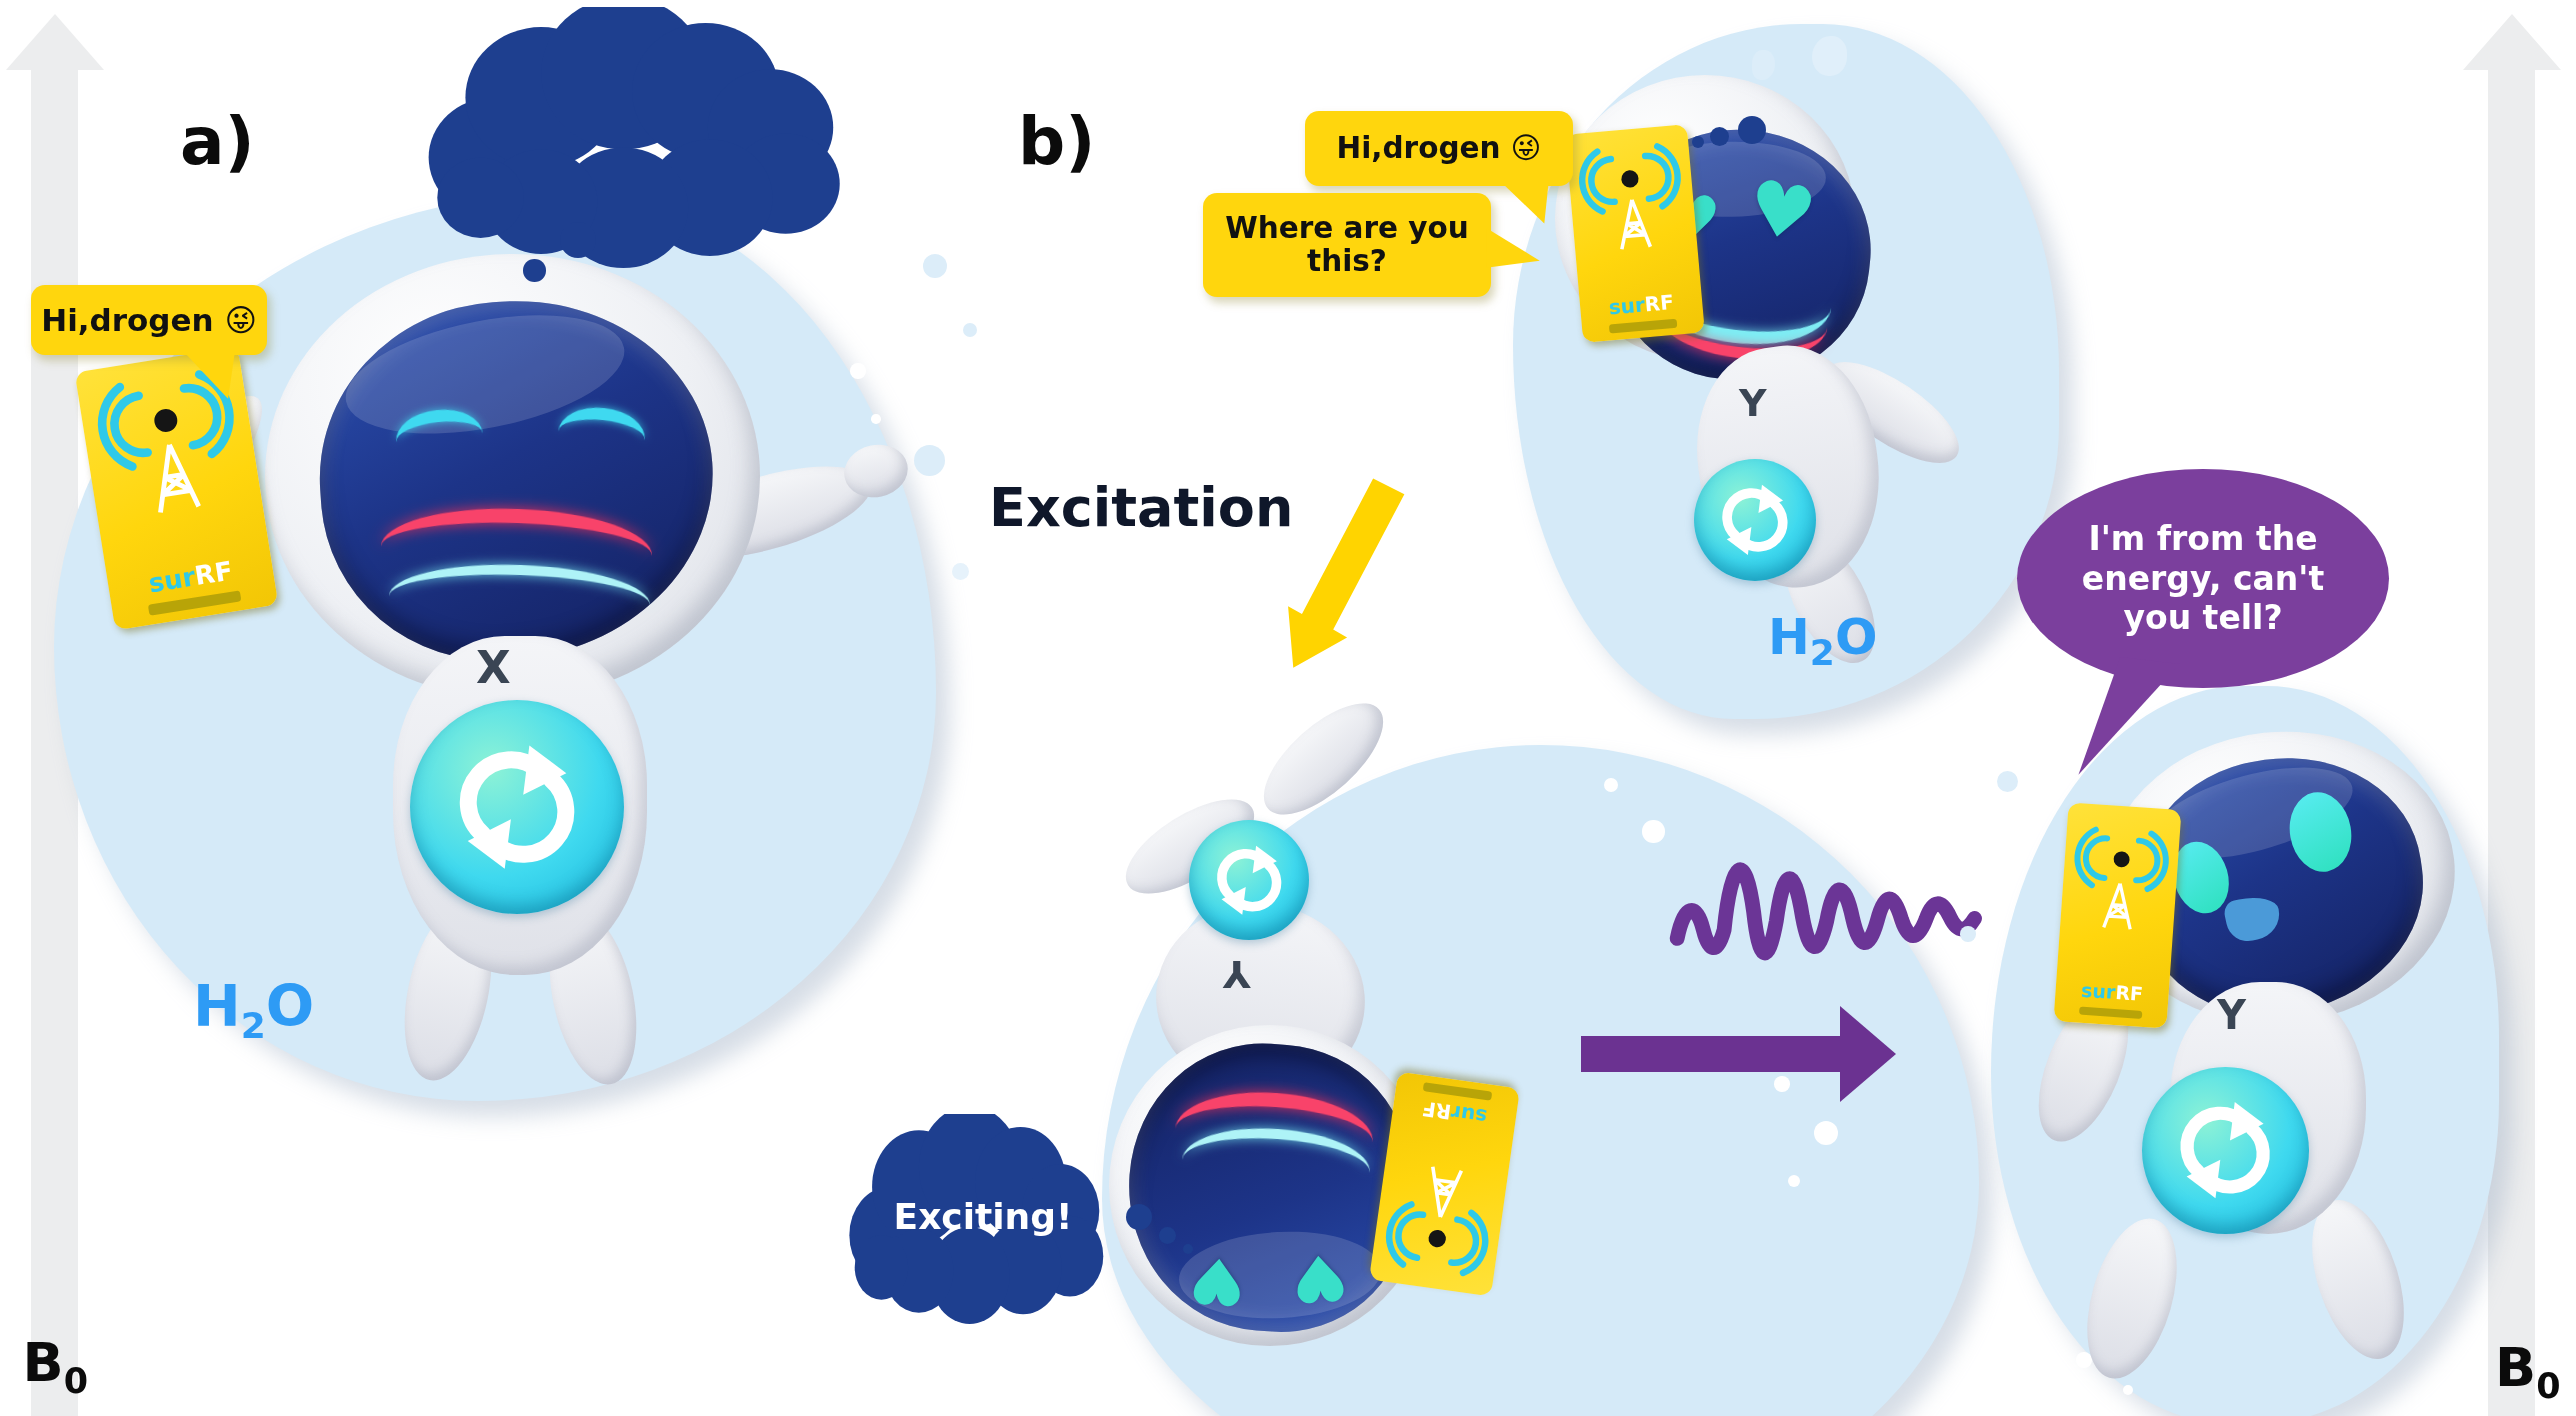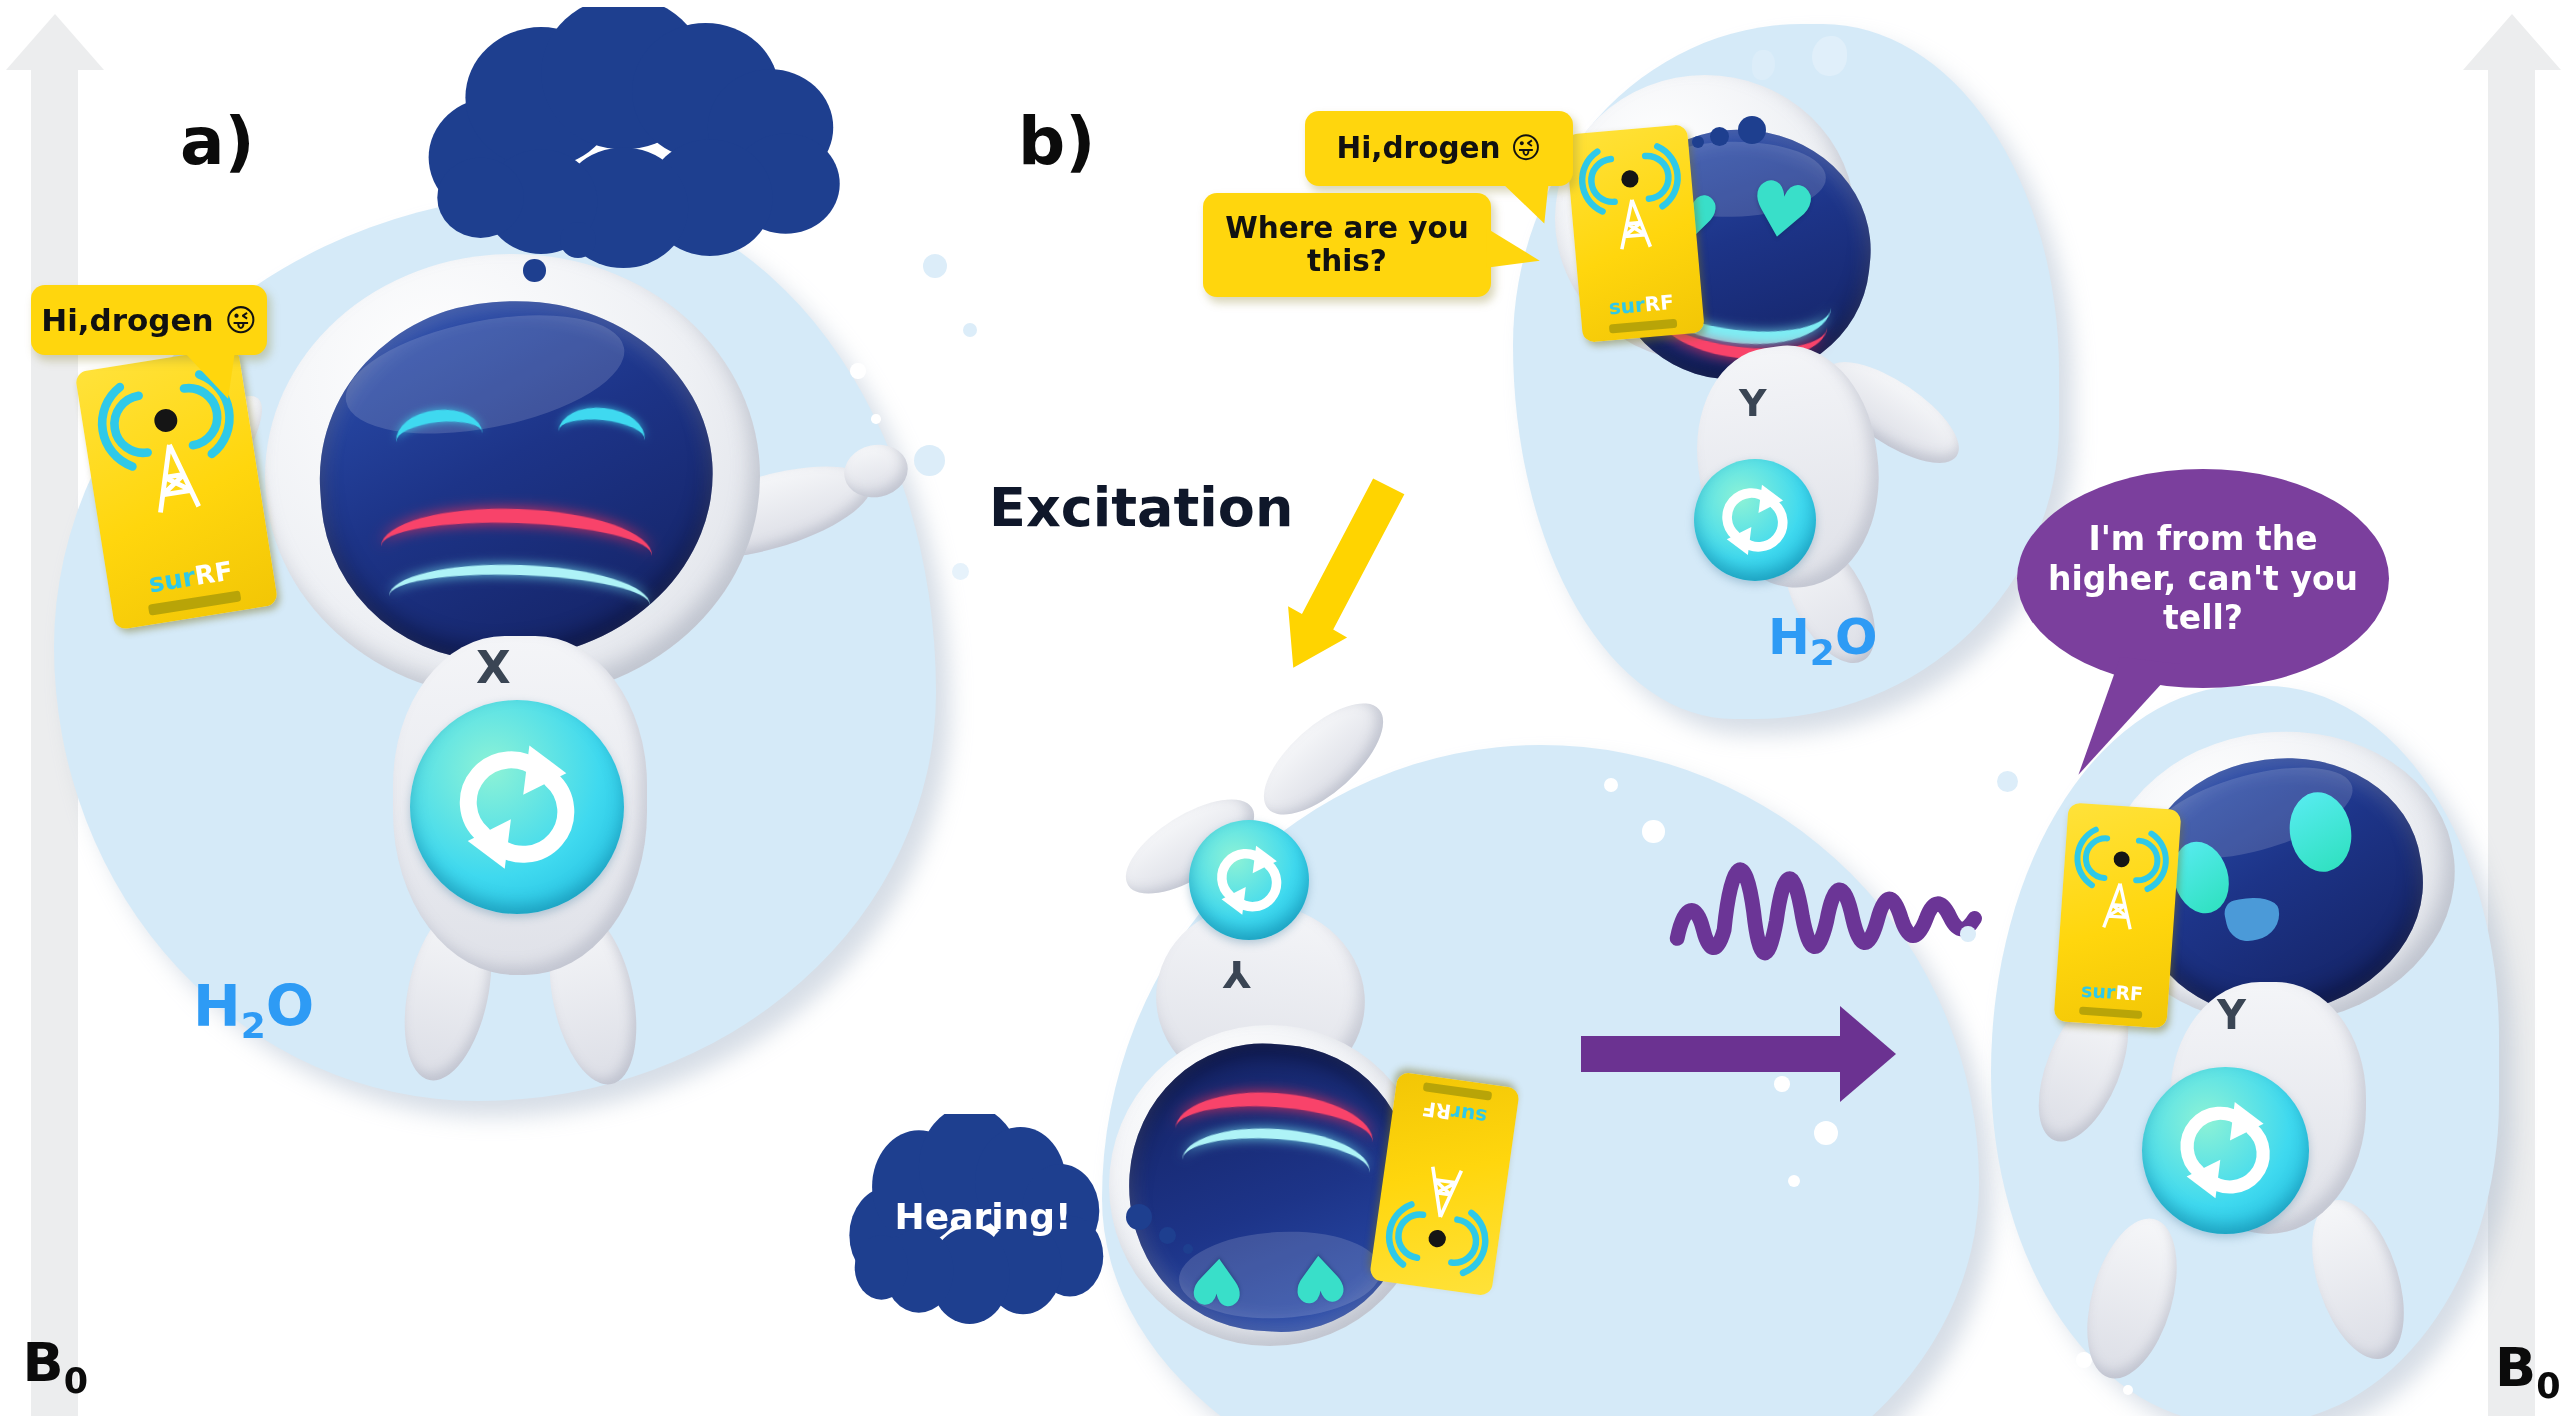--- a/index.html
+++ b/index.html
@@ -301,41 +301,41 @@
           <circle cx="100" cy="33" r="38"></circle>
           <circle cx="138" cy="42" r="34"></circle>
           <circle cx="168" cy="60" r="29"></circle>
           <circle cx="175" cy="88" r="25"></circle>
           <circle cx="140" cy="95" r="29"></circle>
           <circle cx="100" cy="100" r="30"></circle>
           <circle cx="62" cy="97" r="26"></circle>
           <circle cx="34" cy="95" r="20"></circle>
         </g>
     </svg>
-    <div class="cloud-text" style="font-size:36px;">Hearing!</div>
+    <div class="cloud-text" style="font-size:36px;">Exciting!</div>
   </div>
   <div class="abs tdot" style="left:1126px;top:1204px;width:26px;height:26px;"></div>
   <div class="abs tdot" style="left:1159px;top:1227px;width:17.4px;height:17.4px;"></div>
   <div class="abs tdot" style="left:1183px;top:1244px;width:10.4px;height:10.4px;"></div>
 
   <svg class="abs" style="left:1651px;top:808px;width:348px;height:200px;" viewBox="0 0 400 230">
     <path d="M30,150 C38,110 52,108 60,140 C66,165 76,170 84,140 C92,60 108,45 118,120 C124,175 134,185 144,130 C152,70 164,62 174,125 C182,168 192,172 202,130 C210,85 222,80 232,128 C240,162 250,165 260,130 C268,98 278,95 288,128 C296,152 306,154 316,128 C324,105 334,104 344,126 C352,143 362,144 372,127" fill="none" stroke="#6b3596" stroke-width="17" stroke-linecap="round"></path>
   </svg>
 
   <div class="abs" style="left:1581px;top:1036px;width:261px;height:36px;background:#6b3291;"></div>
   <div class="abs" style="left:1840px;top:1006px;width:0;height:0;border-top:48px solid transparent;border-bottom:48px solid transparent;border-left:56px solid #6b3291;"></div>
 
   <div class="abs blob" style="left:1991px;top:686px;width:508px;height:738px;border-radius:52% 48% 50% 50%/55% 50% 46% 50%;"></div>
   <div class="abs splat" style="left:1997px;top:771px;width:21px;height:21px;background:#dcedf9;"></div>
   <div class="abs splat" style="left:1960px;top:926px;width:15.6px;height:15.6px;background:#dcedf9;"></div>
   <div class="abs splat" style="left:2076px;top:1352px;width:15.6px;height:15.6px;background:#ffffff;"></div>
   <div class="abs splat" style="left:2123px;top:1385px;width:10.4px;height:10.4px;background:#ffffff;"></div>
 
   <div class="abs pbubble" style="left:2017px;top:469px;width:372px;height:219px;font-size:33px;">
-    <div style="width:84%;">I'm from the higher, can't you tell?</div>
+    <div style="width:84%;">I'm from the energy, can't you tell?</div>
   </div>
   <svg class="abs" style="left:2068px;top:657px;width:122px;height:122px;" viewBox="0 0 140 140">
       <polygon points="60,0 128,8 12,135" fill="#7b3f9d"></polygon>
     </svg>
 
   <div class="abs limb" style="left:2047px;top:990px;width:73px;height:156px;transform:rotate(22deg);"></div>
   <div class="abs limb" style="left:2092px;top:1216px;width:80px;height:165px;transform:rotate(16deg);"></div>
   <div class="abs limb" style="left:2318px;top:1197px;width:80px;height:165px;transform:rotate(-18deg);"></div>
   <div class="abs head" style="left:2103px;top:732px;width:352px;height:291px;transform:rotate(-6deg);"></div>
   <div class="abs face" style="left:2136px;top:759px;width:287px;height:254px;border-radius:50% 50% 54% 46%/52% 48% 50% 50%;transform:rotate(-8deg);"></div>

